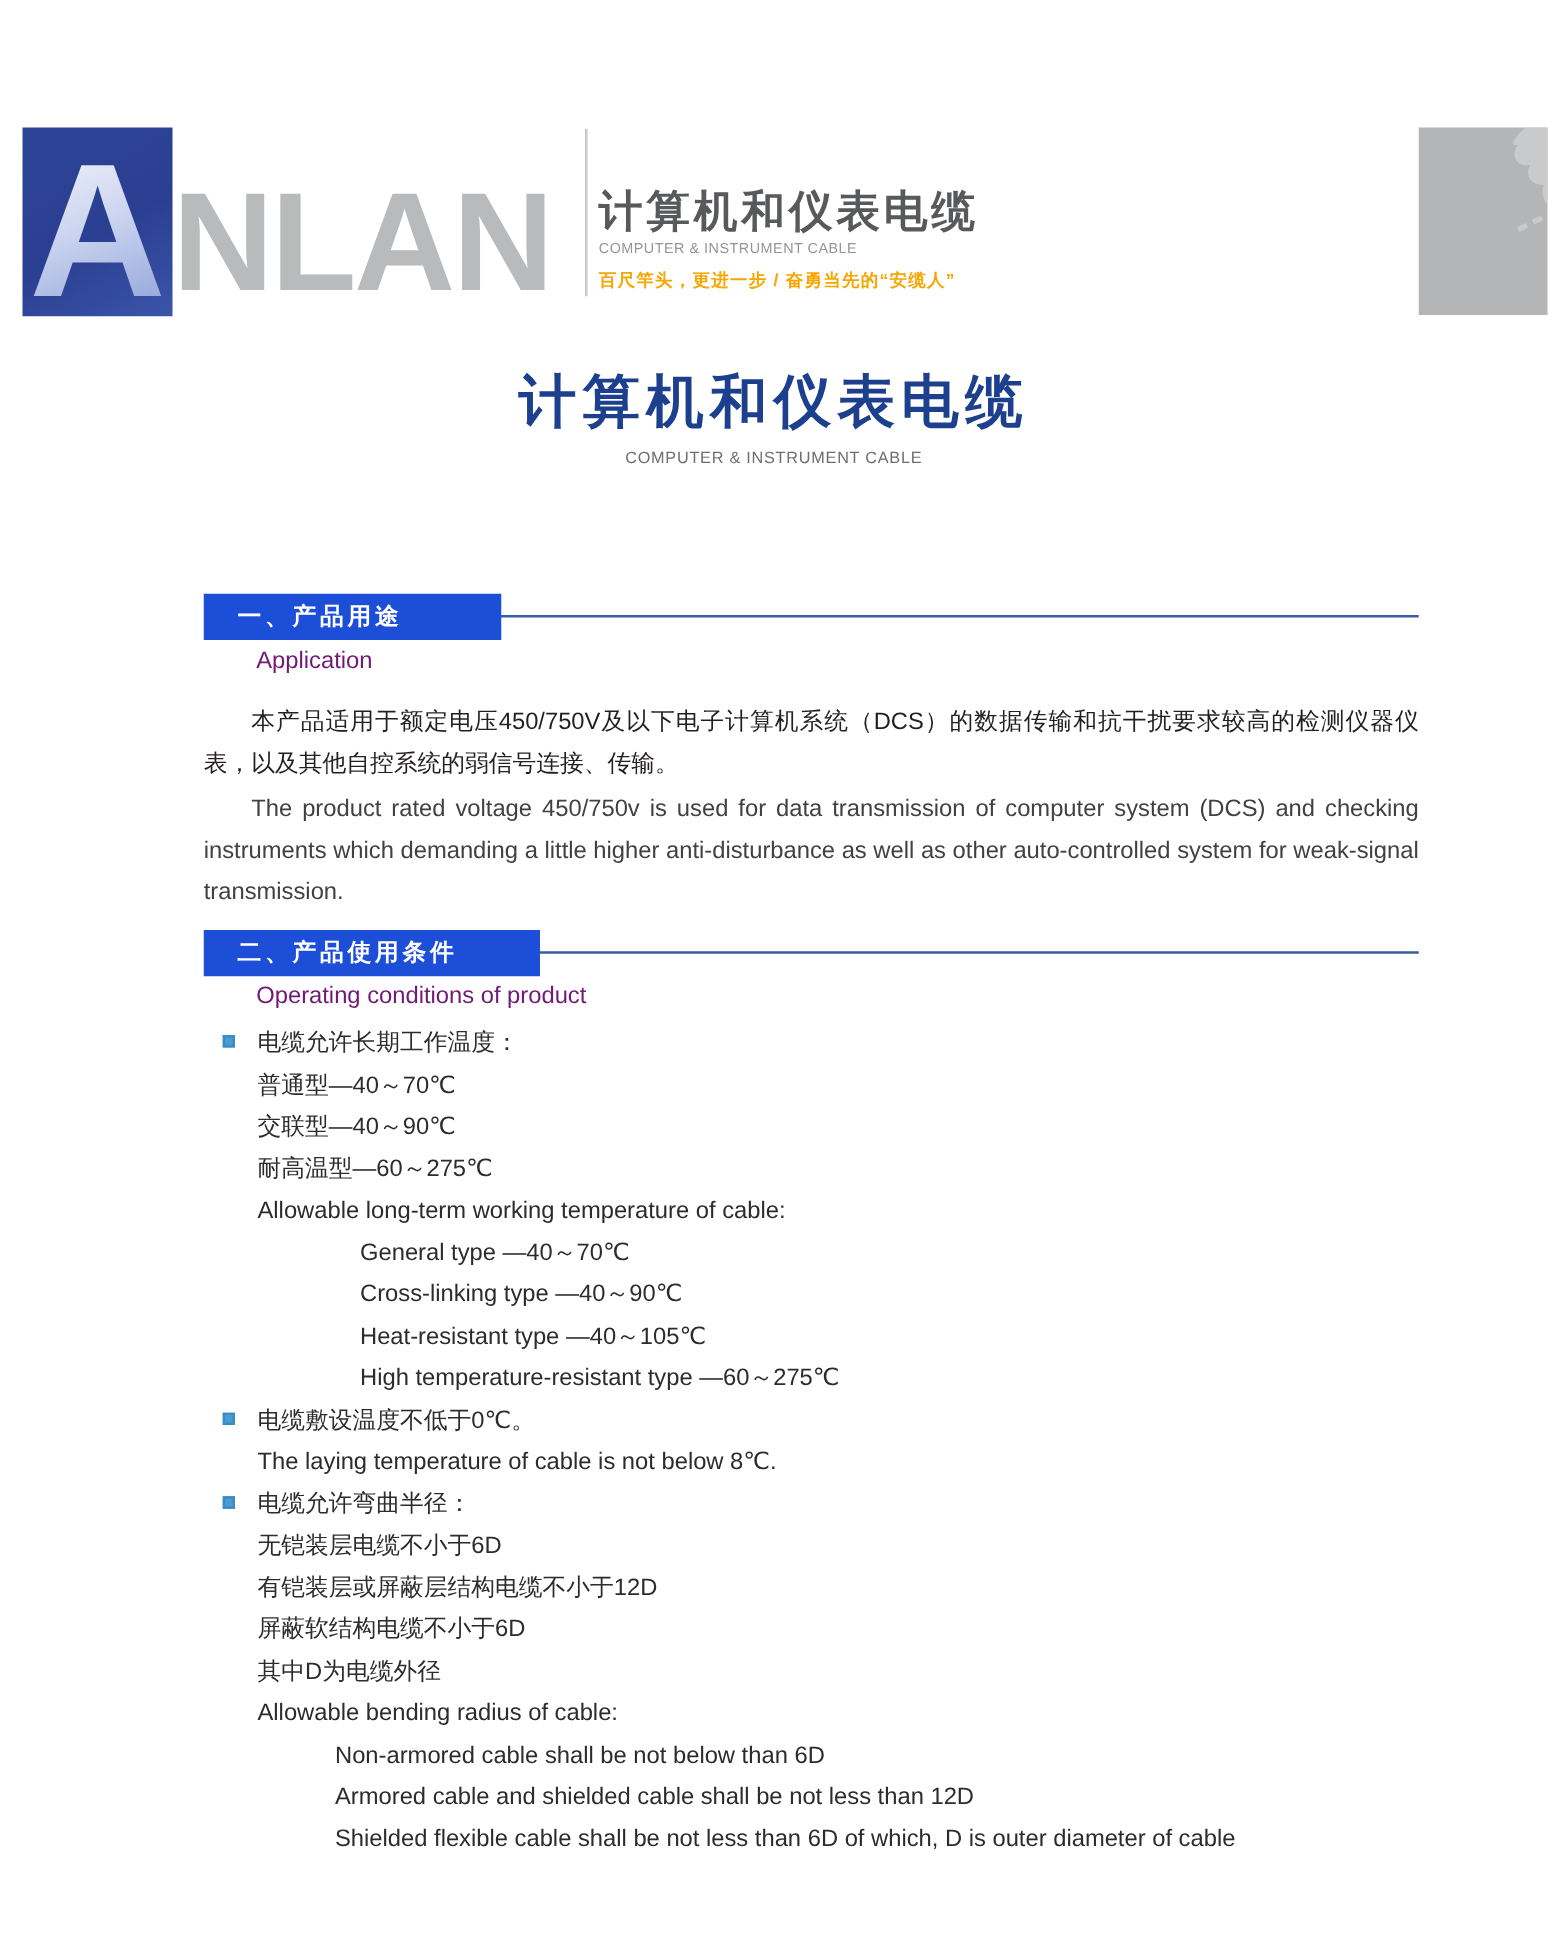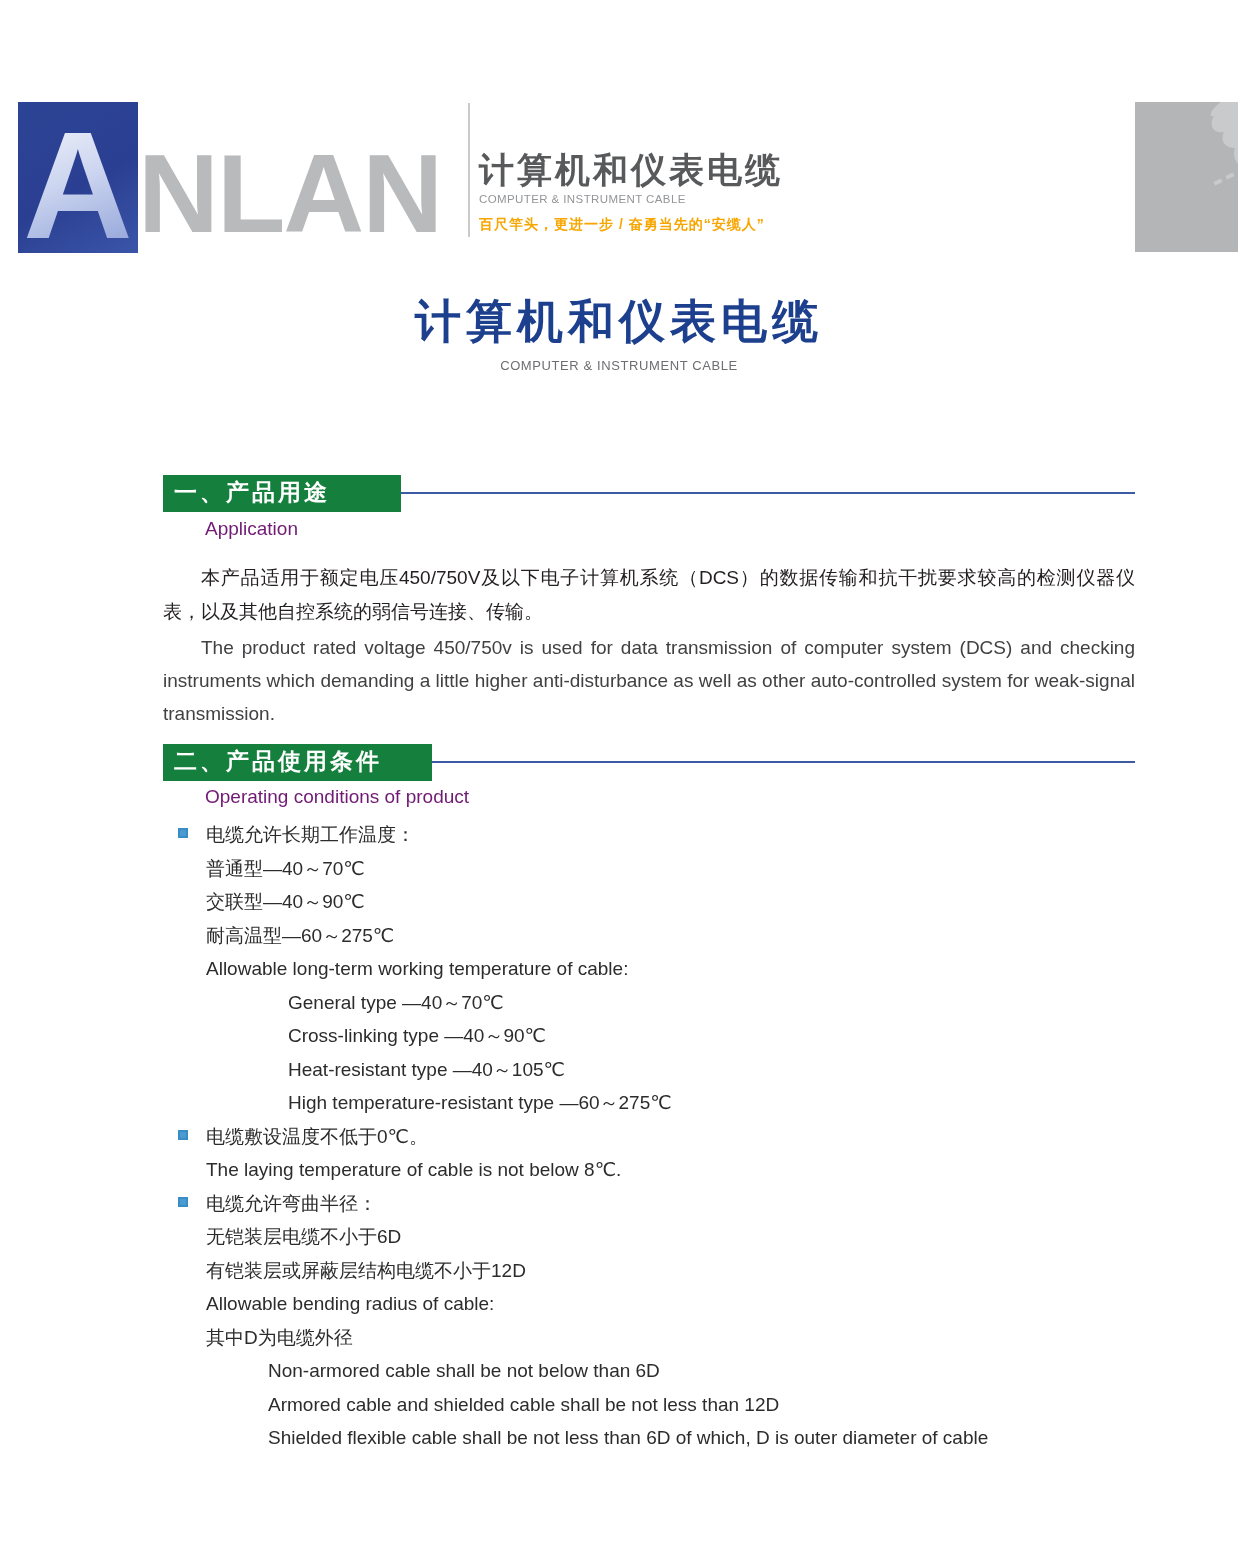--- a/index.html
+++ b/index.html
@@ -37,23 +37,23 @@
     position:absolute; left:1135px; top:102px; width:103px; height:150px;
     background:#b4b5b7; overflow:hidden;
   }
   .header-photo svg { position:absolute; right:-8px; top:0; }
   
   .hero { position:absolute; left:0; top:293px; width:1238px; text-align:center; }
   .hero-title { font-size:46px; font-weight:bold; color:#1c3f8e; letter-spacing:5px; line-height:56px; }
   .hero-sub   { font-size:13px; color:#6d6e71; letter-spacing:0.6px; margin-top:9px; }
   
   .sec-bar {
-    position:absolute; left:163px; height:37px; background:#15803d;
-    color:#ffffff; font-size:23px; font-weight:bold; letter-spacing:3px;
-    display:flex; align-items:center; padding:0 30px 2px 11px; z-index:2;
+    position:absolute; left:163px; height:37px; background:#1d4ed8;
+    color:#ffffff; font-size:19px; font-weight:bold; letter-spacing:3px;
+    display:flex; align-items:center; padding:0 30px 2px 27px; z-index:2;
   }
   .sec-bar.s1 { top:475px; min-width:238px; }
   .sec-bar.s2 { top:744px; min-width:269px; }
   .sec-rule { position:absolute; height:2px; background:#3b5ca5; z-index:1; }
   .sec-rule.r1 { left:390px; top:492px; width:745px; }
   .sec-rule.r2 { left:420px; top:761px; width:715px; }
   .sec-en { position:absolute; left:205px; font-size:19px; color:#701a75; }
   .sec-en.e1 { top:518px; }
   .sec-en.e2 { top:786px; }
   
@@ -154,24 +154,27 @@
     <span class="sq"></span>
     <span class="t">电缆允许弯曲半径：</span>
   </div>
   <div class="li plain">
     <span class="t">无铠装层电缆不小于6D</span>
   </div>
   <div class="li plain">
     <span class="t">有铠装层或屏蔽层结构电缆不小于12D</span>
   </div>
   <div class="li plain">
-    <span class="t">Allowable bending radius of cable:</span>
+    <span class="t">屏蔽软结构电缆不小于6D</span>
   </div>
   <div class="li plain">
     <span class="t">其中D为电缆外径</span>
+  </div>
+  <div class="li plain">
+    <span class="t">Allowable bending radius of cable:</span>
   </div>
   <div class="li indent-md">
     <span class="t">Non-armored cable shall be not below than 6D</span>
   </div>
   <div class="li indent-md">
     <span class="t">Armored cable and shielded cable shall be not less than 12D</span>
   </div>
   <div class="li indent-md">
     <span class="t">Shielded flexible cable shall be not less than 6D of which, D is outer diameter of cable</span>
   </div>

